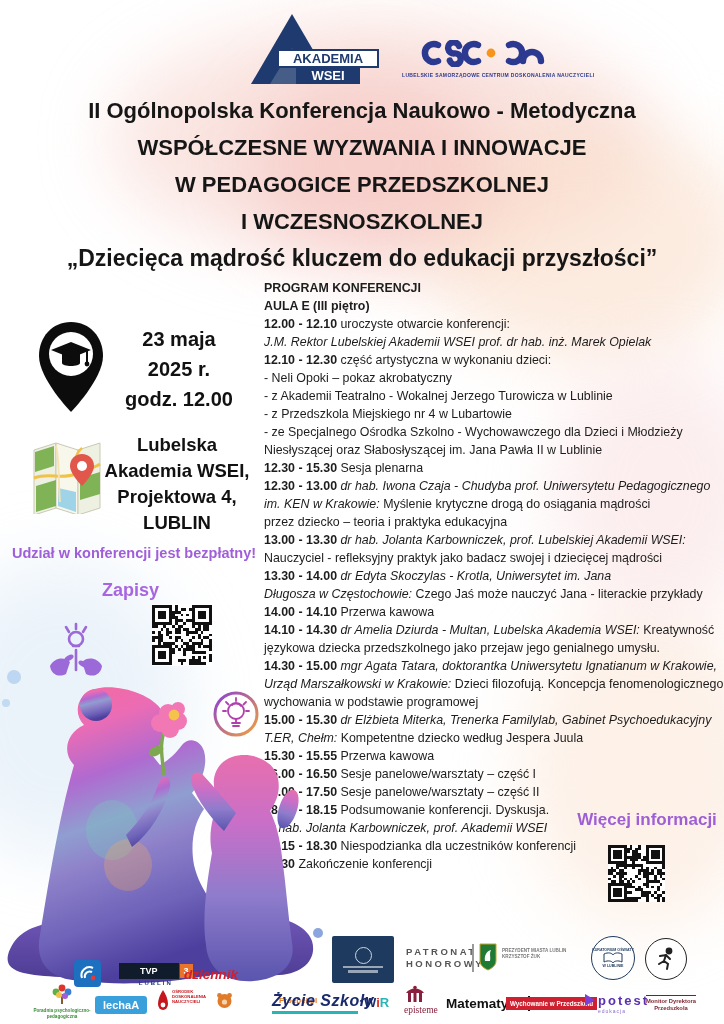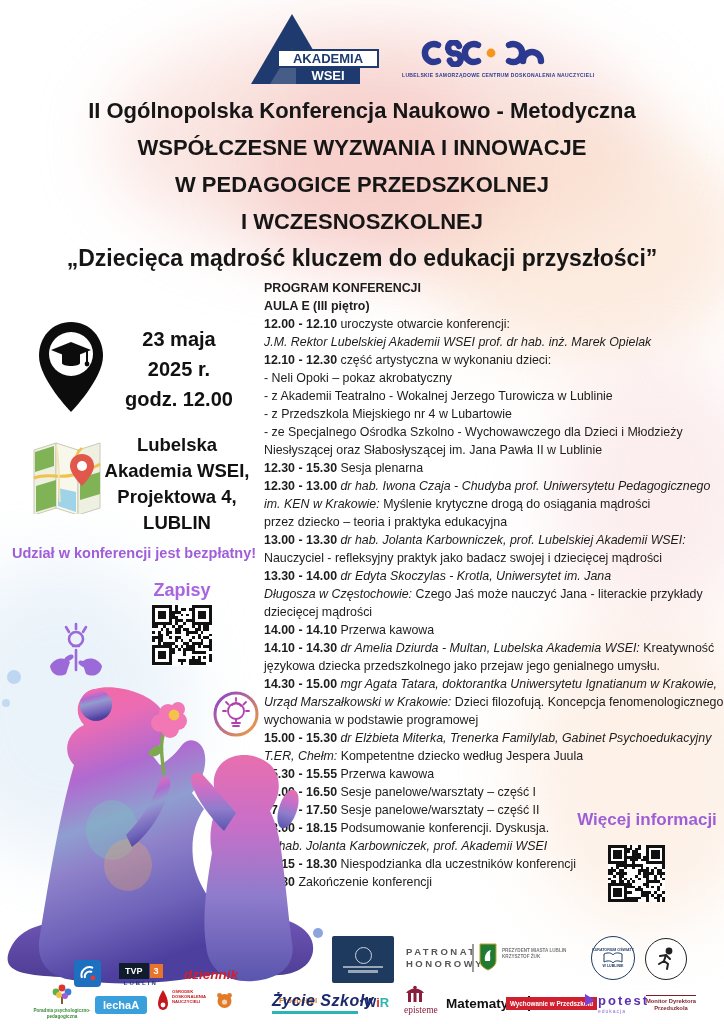--- a/index.html
+++ b/index.html
@@ -14,30 +14,30 @@
   .lscdn-caption{font-size:5px;letter-spacing:.35px;color:#2b3990;white-space:nowrap;margin-top:1px;font-weight:bold;}
   
   .titles{left:0;top:92px;width:724px;text-align:center;color:#161616;}
   .t-line{font-weight:700;line-height:37px;}
   .t1{font-size:22px;} .t2{font-size:22px;text-align:center;} .t5{font-size:23px;}
   
   .date-block,.venue-block{width:158px;text-align:center;font-weight:700;color:#111;}
   .date-block{font-size:20px;line-height:30px;}
   .venue-block{font-size:18.5px;line-height:26px;}
   .free-note{width:248px;text-align:center;font-weight:700;font-size:14.5px;color:#a05ed8;}
-  .signup{width:160px;text-align:center;font-weight:700;font-size:18px;color:#a865e0;}
+  .signup{width:160px;text-align:left;font-weight:700;font-size:18px;color:#a865e0;}
   .more-info{width:170px;text-align:center;font-weight:700;font-size:17px;color:#9e5fd6;}
   .qr{background:#fff;}
   
   .program{left:264px;top:279px;width:452px;color:#1d1d1d;}
   .pline{font-size:12.4px;line-height:18px;white-space:nowrap;}
   .pline .b{font-weight:700;}
   .pline .i{font-style:italic;}
   .tvp-row{display:flex;align-items:center;gap:1px;}
-  .tvp-box{background:#101c2b;color:#fff;font-weight:700;font-size:9px;padding:2px 5px;border:1px solid #101c2b;}
+  .tvp-box{background:#101c2b;color:#fff;font-weight:700;font-size:9px;padding:2px 20px;border:1px solid #101c2b;}
   .tvp-3{background:#e8732a;color:#fff;font-weight:700;font-size:9px;padding:2px 4px;}
   .tvp-sub{color:#1e3a6e;font-size:6px;font-weight:700;letter-spacing:2px;text-align:center;margin-top:1px;}
   .patronat{color:#555;font-weight:700;font-size:9.5px;letter-spacing:2.5px;line-height:12px;}
   .president-txt{color:#777;font-size:4.6px;line-height:6px;font-weight:700;}
   .navy-box{background:#1e3a5f;border-radius:2px;display:flex;flex-direction:column;align-items:center;justify-content:center;gap:2px;}
   .navy-box .seal{width:15px;height:15px;border-radius:50%;border:1.5px solid #cdd6e4;}
   .navy-box .bar{width:40px;height:2.5px;background:rgba(255,255,255,.55);}
   .circle-logo{border-radius:50%;background:#fff;display:flex;flex-direction:column;align-items:center;justify-content:center;}
   .micro{font-size:3.6px;font-weight:700;color:#1e3a5f;text-align:center;line-height:4.5px;}
   .lechaa{background:#3aa0dc;color:#fff;font-weight:700;font-size:11px;border-radius:3px;padding:3px 8px;}
@@ -397,21 +397,20 @@
         <div class="pline"><span>- ze Specjalnego Ośrodka Szkolno - Wychowawczego dla Dzieci i Młodzieży</span></div>
         <div class="pline"><span>Niesłyszącej oraz Słabosłyszącej im. Jana Pawła II w Lublinie</span></div>
         <div class="pline"><span class="b">12.30 - 15.30 </span><span>Sesja plenarna</span></div>
         <div class="pline"><span class="b">12.30 - 13.00 </span><span class="i">dr hab. Iwona Czaja - Chudyba prof. Uniwersytetu Pedagogicznego</span></div>
         <div class="pline"><span class="i">im. KEN w Krakowie: </span><span>Myślenie krytyczne drogą do osiągania mądrości</span></div>
         <div class="pline"><span>przez dziecko – teoria i praktyka edukacyjna</span></div>
         <div class="pline"><span class="b">13.00 - 13.30 </span><span class="i">dr hab. Jolanta Karbowniczek, prof. Lubelskiej Akademii WSEI:</span></div>
         <div class="pline"><span>Nauczyciel - refleksyjny praktyk jako badacz swojej i dziecięcej mądrości</span></div>
         <div class="pline"><span class="b">13.30 - 14.00 </span><span class="i">dr Edyta Skoczylas - Krotla, Uniwersytet im. Jana</span></div>
         <div class="pline"><span class="i">Długosza w Częstochowie: </span><span>Czego Jaś może nauczyć Jana - literackie przykłady</span></div>
-        <div class="pline"><span>dziecięcej mądrości</span></div>
         <div class="pline"><span class="b">14.00 - 14.10 </span><span>Przerwa kawowa</span></div>
         <div class="pline"><span class="b">14.10 - 14.30 </span><span class="i">dr Amelia Dziurda - Multan, Lubelska Akademia WSEI: </span><span>Kreatywność</span></div>
         <div class="pline"><span>językowa dziecka przedszkolnego jako przejaw jego genialnego umysłu.</span></div>
         <div class="pline"><span class="b">14.30 - 15.00 </span><span class="i">mgr Agata Tatara, doktorantka Uniwersytetu Ignatianum w Krakowie,</span></div>
         <div class="pline"><span class="i">Urząd Marszałkowski w Krakowie: </span><span>Dzieci filozofują. Koncepcja fenomenologicznego</span></div>
         <div class="pline"><span>wychowania w podstawie programowej</span></div>
         <div class="pline"><span class="b">15.00 - 15.30 </span><span class="i">dr Elżbieta Miterka, Trenerka Familylab, Gabinet Psychoedukacyjny</span></div>
         <div class="pline"><span class="i">T.ER, Chełm: </span><span>Kompetentne dziecko według Jespera Juula</span></div>
         <div class="pline"><span class="b">15.30 - 15.55 </span><span>Przerwa kawowa</span></div>
         <div class="pline"><span class="b">16.00 - 16.50 </span><span>Sesje panelowe/warsztaty – część I</span></div>

